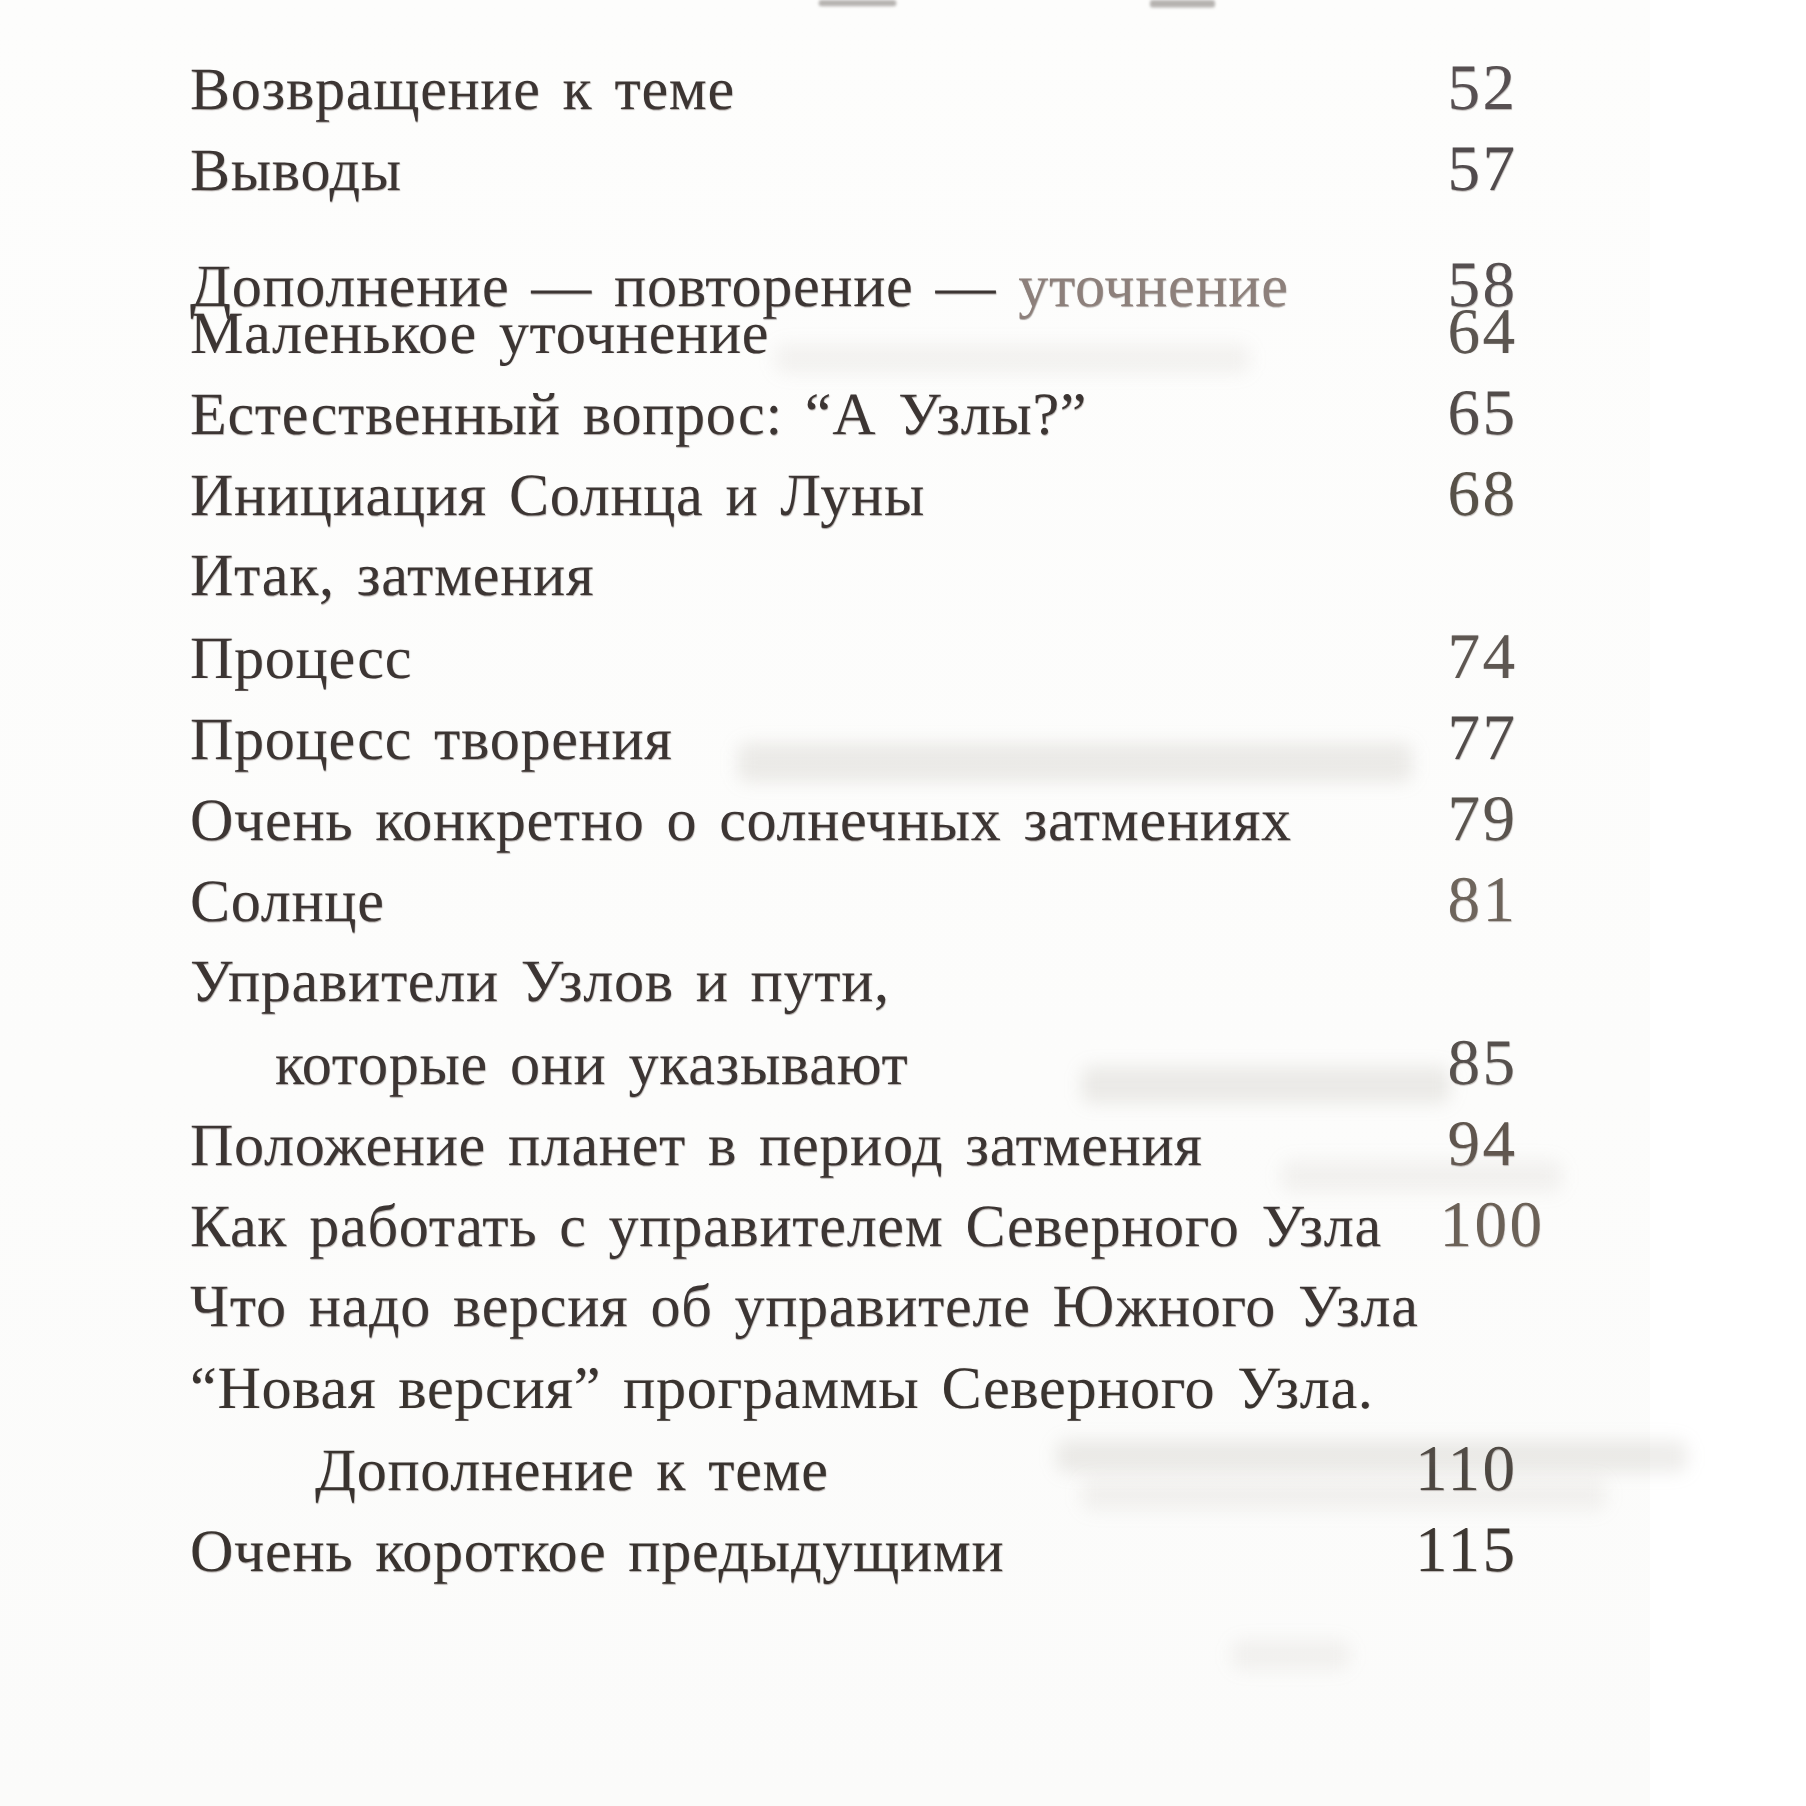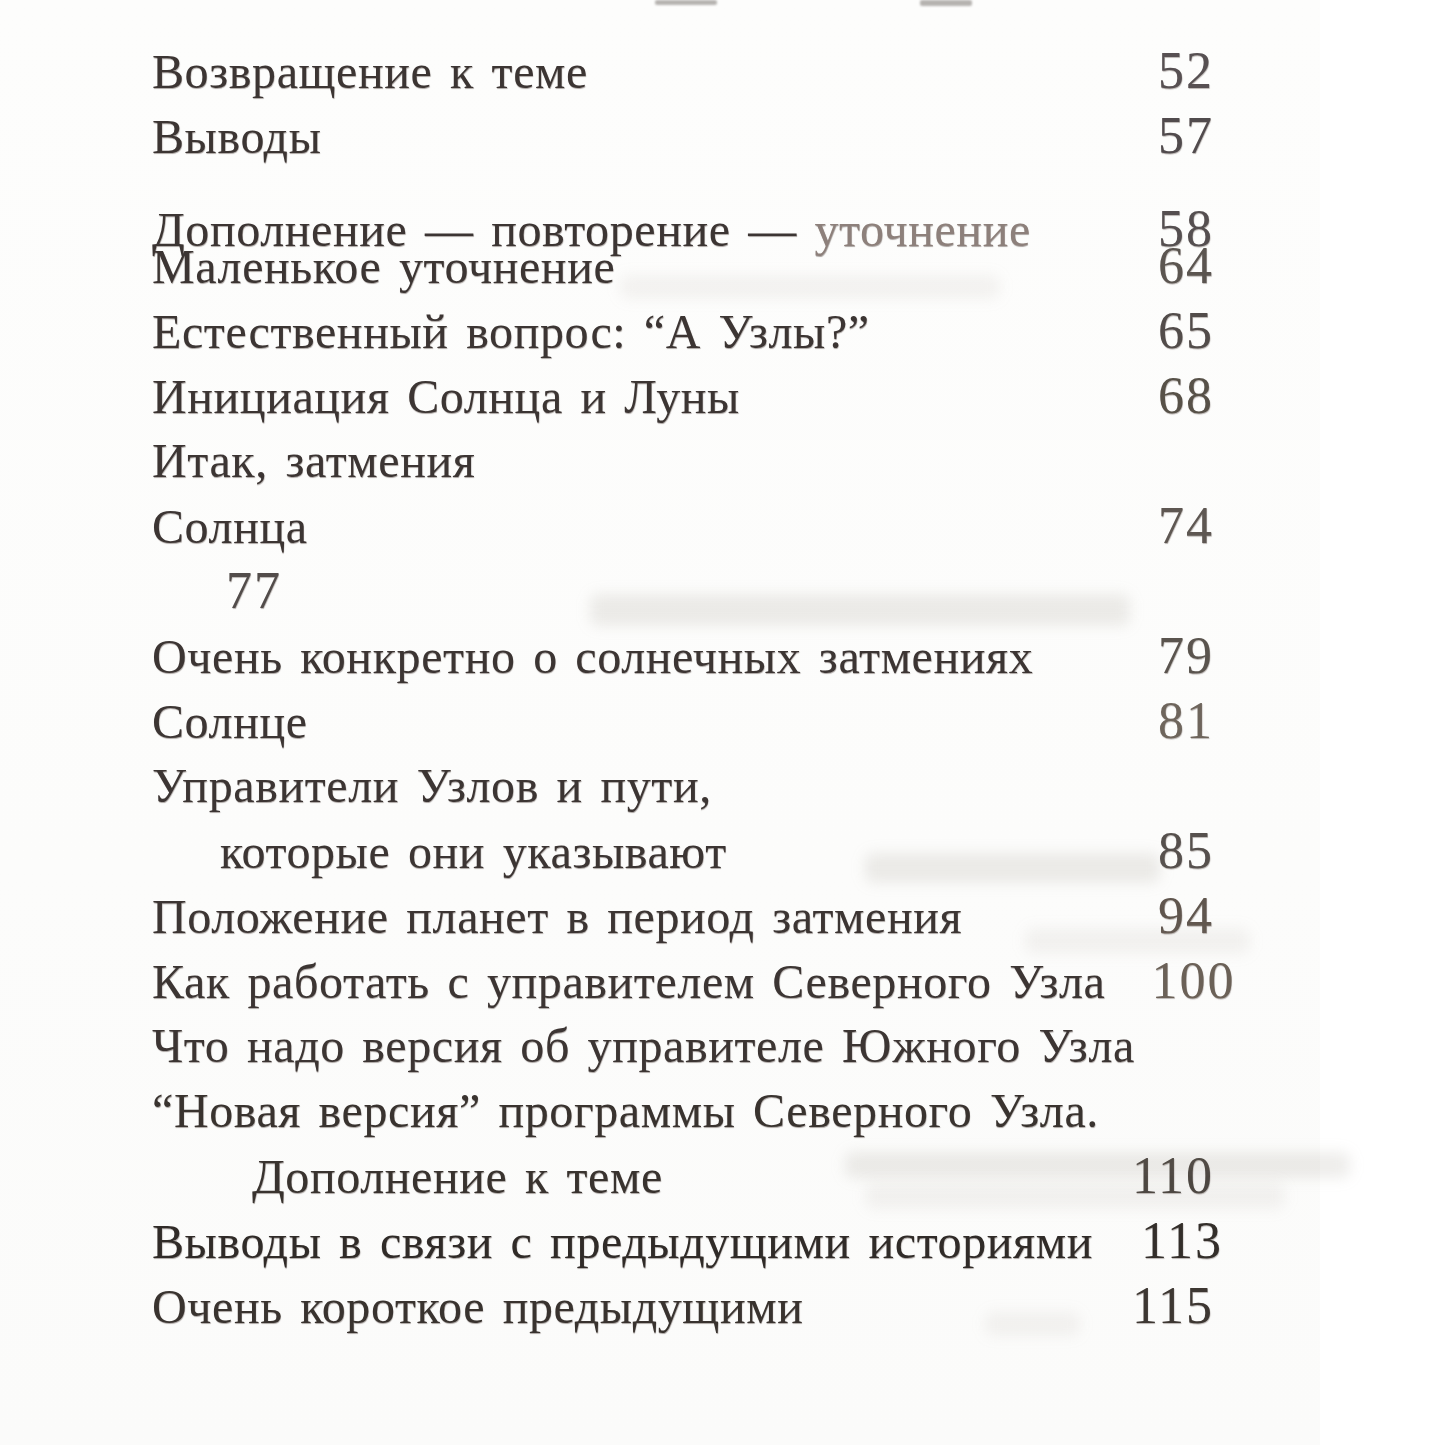--- a/index.html
+++ b/index.html
@@ -123,26 +123,27 @@
           <span class="toc-page" style="color: rgb(87, 81, 72);">68</span>
         </div>
       </div>
       <div class="toc-entry">
         <div class="toc-row">
           <span class="toc-title"><span>Итак, затмения</span></span>
         </div>
       </div>
       <div class="toc-entry">
         <div class="toc-row">
-          <span class="toc-title"><span>Солнца</span></span>
+          <span class="toc-title"><span>Процесс</span></span>
           <span class="toc-page" style="color: rgb(94, 87, 82);">74</span>
         </div>
       </div>
       <div class="toc-entry">
         <div class="toc-row">
+          <span class="toc-title"><span>Процесс творения</span></span>
           <span class="toc-page" style="color: rgb(82, 76, 74);">77</span>
         </div>
       </div>
       <div class="toc-entry">
         <div class="toc-row">
           <span class="toc-title"><span>Очень конкретно о солнечных затмениях</span></span>
           <span class="toc-page" style="color: rgb(90, 84, 78);">79</span>
         </div>
       </div>
       <div class="toc-entry">
@@ -177,26 +178,20 @@
           <span class="toc-title"><span>Что надо версия об управителе Южного Узла</span></span>
         </div>
       </div>
       <div class="toc-entry">
         <div class="toc-row">
           <span class="toc-title" style="color: rgb(57, 51, 47);"><span>“Новая версия” программы Северного Узла.</span></span>
         </div>
         <div class="toc-row indent2">
           <span class="toc-title" style="color: rgb(57, 51, 47);"><span>Дополнение к теме</span></span>
           <span class="toc-page" style="color: rgb(70, 64, 59);">110</span>
-        </div>
-      </div>
-      <div class="toc-entry">
-        <div class="toc-row">
-          <span class="toc-title" style="color: rgb(48, 43, 40);"><span>Выводы в связи с предыдущими историями</span></span>
-          <span class="toc-page" style="color: rgb(51, 46, 42);">113</span>
         </div>
       </div>
       <div class="toc-entry">
         <div class="toc-row">
           <span class="toc-title" style="color: rgb(57, 51, 47);"><span>Очень короткое предыдущими</span></span>
           <span class="toc-page" style="color: rgb(61, 55, 50);">115</span>
         </div>
       </div>
     </div>
 

